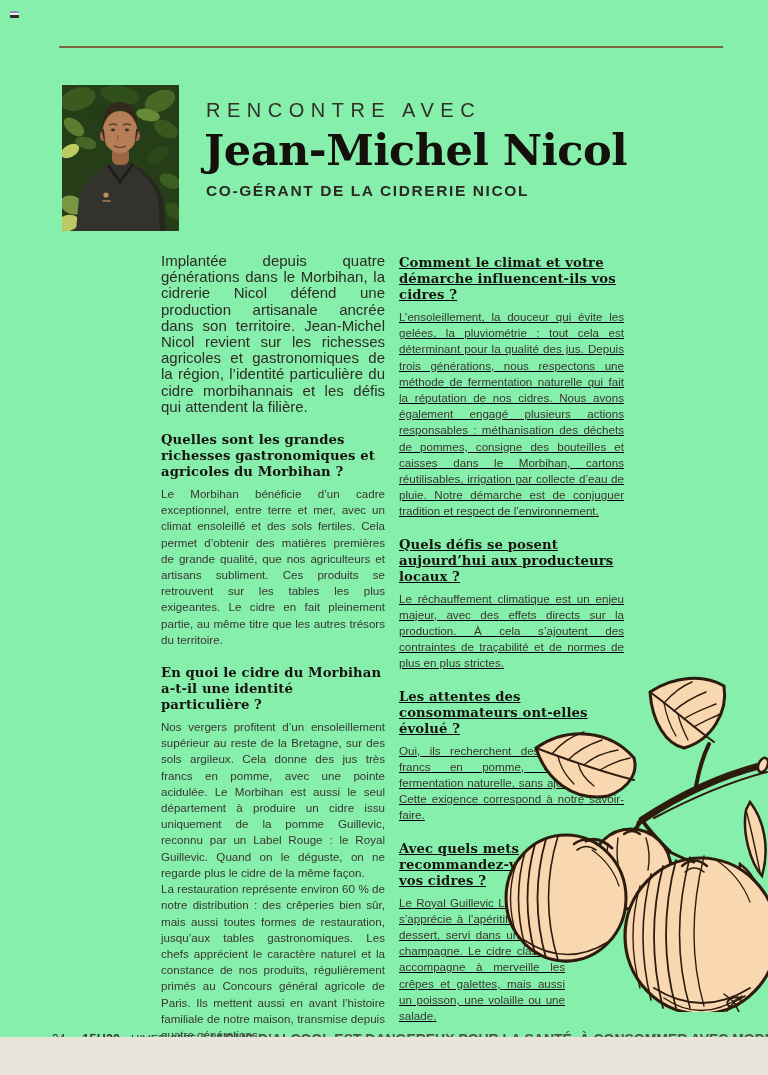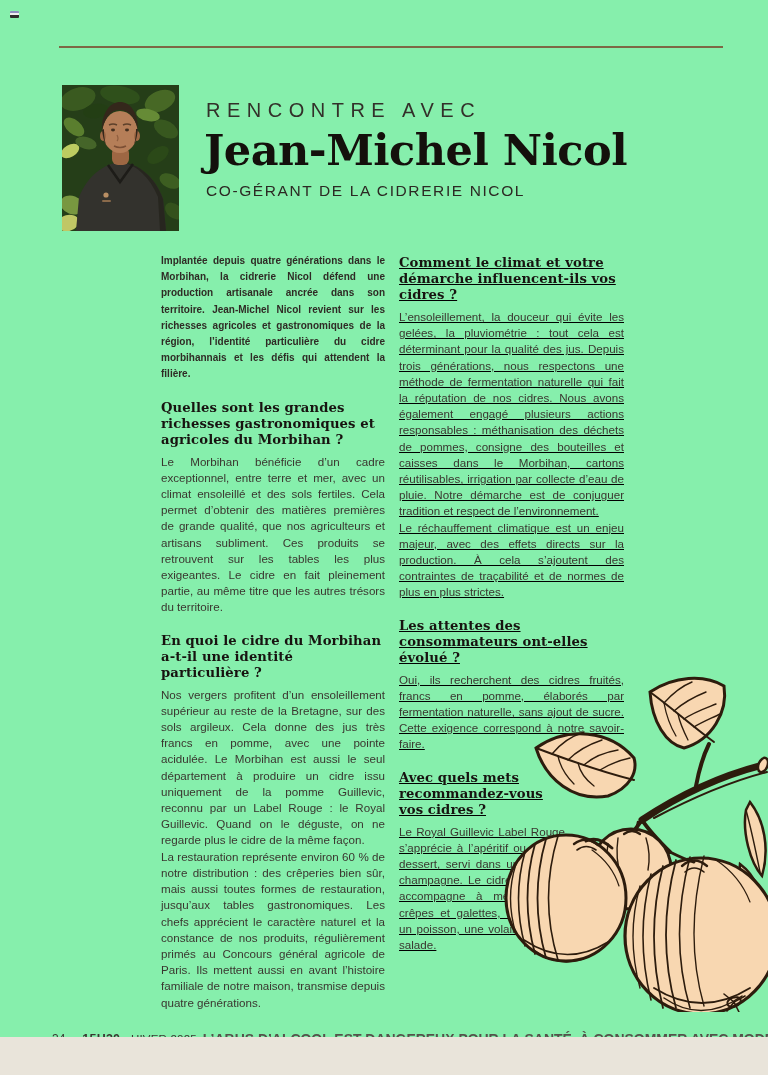--- a/index.html
+++ b/index.html
@@ -26,29 +26,29 @@
   .kicker{
     font-size:20px;letter-spacing:6.5px;color:#33302a;font-weight:400;
     margin:0 0 6px 2px;
   }
   .person-name{
     font-family:"DejaVu Serif", serif;font-weight:700;
     font-size:43px;line-height:1.04;letter-spacing:-0.5px;color:#14100c;
     margin:0;
   }
   .role{
-    font-size:15.5px;letter-spacing:1.6px;font-weight:400;color:#2c2923;
+    font-size:15.5px;letter-spacing:1.6px;font-weight:700;color:#2c2923;
     margin:9px 0 0 2px;
   }
   
   .col{position:absolute;top:253px;}
   .col-left{left:161px;width:224px;}
   .col-right{left:399px;width:225px;text-decoration:underline;}
   .intro{
-    margin:0 0 17px;font-weight:700;font-size:10px;line-height:16.2px;
+    margin:0 0 17px;font-weight:400;font-size:15px;line-height:16.2px;
     color:#2f2b25;text-align:justify;hyphens:auto;
   }
   .q{
     font-family:"DejaVu Serif", serif;font-weight:700;
     font-size:13.2px;line-height:16px;letter-spacing:.1px;color:#171310;
     margin:17px 0 6px;
   }
   .col .q:first-child{margin-top:2px;}
   .a{
     margin:0;font-size:11.6px;line-height:16.2px;color:#3a362f;
@@ -140,20 +140,21 @@
     <h3 class="q">En quoi le cidre du Morbihan a-t-il une identité particulière ?</h3>
     <p class="a">Nos vergers profitent d’un ensoleillement supérieur au reste de la Bretagne, sur des sols argileux. Cela donne des jus très francs en pomme, avec une pointe acidulée. Le Morbihan est aussi le seul département à produire un cidre issu uniquement de la pomme Guillevic, reconnu par un Label Rouge : le Royal Guillevic. Quand on le déguste, on ne regarde plus le cidre de la même façon.</p>
 
     <p class="a">La restauration représente environ 60 % de notre distribution : des crêperies bien sûr, mais aussi toutes formes de restauration, jusqu’aux tables gastronomiques. Les chefs apprécient le caractère naturel et la constance de nos produits, régulièrement primés au Concours général agricole de Paris. Ils mettent aussi en avant l’histoire familiale de notre maison, transmise depuis quatre générations.</p>
   </section>
 
   <section class="col col-right">
     <h3 class="q">Comment le climat et votre démarche influencent-ils vos cidres ?</h3>
     <p class="a">L’ensoleillement, la douceur qui évite les gelées, la pluviométrie : tout cela est déterminant pour la qualité des jus. Depuis trois générations, nous respectons une méthode de fermentation naturelle qui fait la réputation de nos cidres. Nous avons également engagé plusieurs actions responsables : méthanisation des déchets de pommes, consigne des bouteilles et caisses dans le Morbihan, cartons réutilisables, irrigation par collecte d’eau de pluie. Notre démarche est de conjuguer tradition et respect de l’environnement.</p>
 
+    <h3 class="q">Quels défis se posent aujourd’hui aux producteurs locaux ?</h3>
     <p class="a">Le réchauffement climatique est un enjeu majeur, avec des effets directs sur la production. À cela s’ajoutent des contraintes de traçabilité et de normes de plus en plus strictes.</p>
 
     <h3 class="q">Les attentes des consommateurs ont-elles évolué ?</h3>
     <p class="a">Oui, ils recherchent des cidres fruités, francs en pomme, élaborés par fermentation naturelle, sans ajout de sucre. Cette exigence correspond à notre savoir-faire.</p>
 
     <h3 class="q narrow">Avec quels mets recommandez-vous vos cidres ?</h3>
     <p class="a narrow">Le Royal Guillevic Label Rouge s’apprécie à l’apéritif ou sur un dessert, servi dans une flûte à champagne. Le cidre classique accompagne à merveille les crêpes et galettes, mais aussi un poisson, une volaille ou une salade.</p>
   </section>
 
   <div class="illustration">

